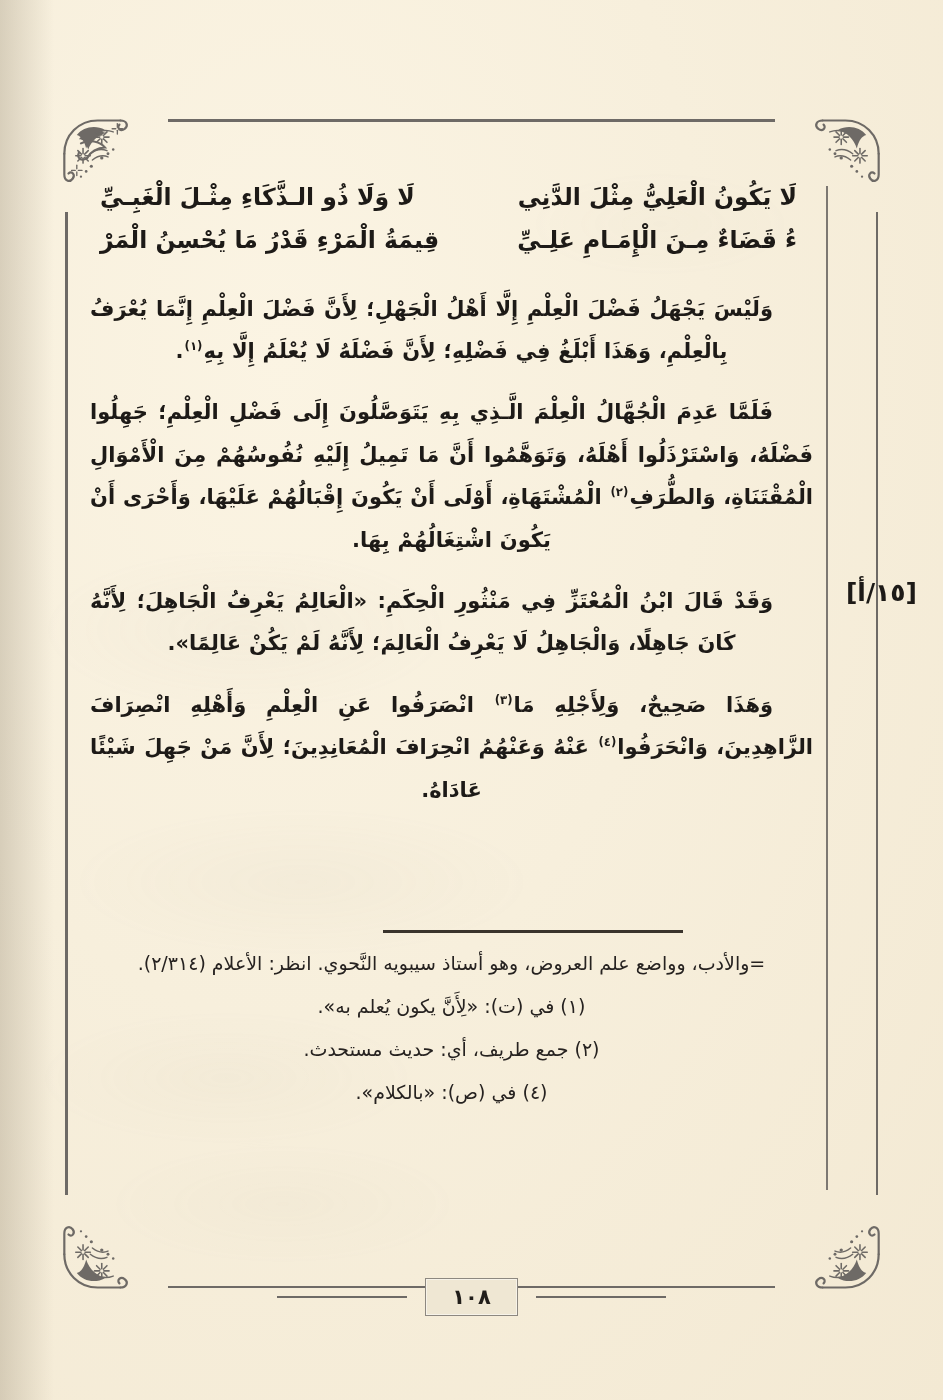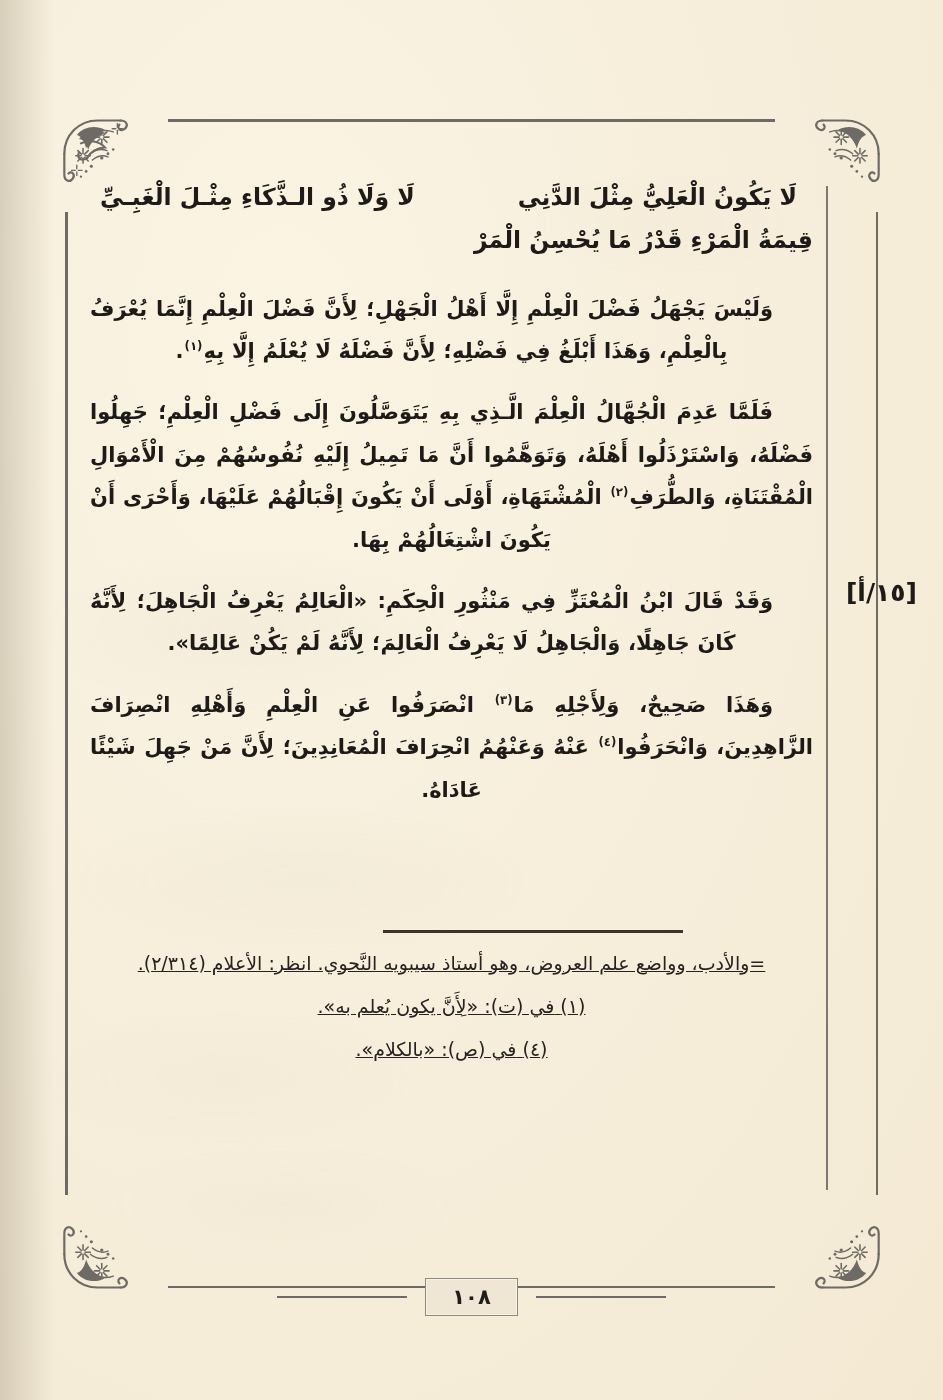--- a/index.html
+++ b/index.html
@@ -166,21 +166,20 @@
   }
   .fn-item {
     font-size: 19px;
     line-height: 1.95;
     font-weight: 400;
     text-align: justify;
     text-align-last: center;
     margin: 0 0 6px 0;
     direction: rtl;
     color: #262220;
-    text-decoration: underline;
   }
   .fn-item.cont { text-align-last: center; }
 
   
   .footer {
     position: absolute;
     left: 0; right: 0;
     bottom: 84px;
     display: flex;
     align-items: center;
@@ -431,20 +430,21 @@
   <div class="margin-rule"></div>
 
   <div class="content">
 
     <div class="poem">
       <div class="poem-line">
         <span class="hemistich first">لَا يَكُونُ الْعَلِيُّ مِثْلَ الدَّنِي</span>
         <span class="hemistich second">لَا وَلَا ذُو الـذَّكَاءِ مِثْـلَ الْغَبِـيِّ</span>
       </div>
       <div class="poem-line">
+        <span class="hemistich first">ءُ قَضَاءٌ مِـنَ الْإِمَـامِ عَلِـيِّ</span>
         <span class="hemistich second">قِيمَةُ الْمَرْءِ قَدْرُ مَا يُحْسِنُ الْمَرْ</span>
       </div>
     </div>
 
     <p class="para"><span>وَلَيْسَ يَجْهَلُ فَضْلَ الْعِلْمِ إِلَّا أَهْلُ الْجَهْلِ؛ لِأَنَّ فَضْلَ الْعِلْمِ إِنَّمَا يُعْرَفُ بِالْعِلْمِ، وَهَذَا أَبْلَغُ فِي فَضْلِهِ؛ لِأَنَّ فَضْلَهُ لَا يُعْلَمُ إِلَّا بِهِ</span><sup class="fn">(١)</sup><span>.</span></p>
 
     <p class="para"><span>فَلَمَّا عَدِمَ الْجُهَّالُ الْعِلْمَ الَّـذِي بِهِ يَتَوَصَّلُونَ إِلَى فَضْلِ الْعِلْمِ؛ جَهِلُوا فَضْلَهُ، وَاسْتَرْذَلُوا أَهْلَهُ، وَتَوَهَّمُوا أَنَّ مَا تَمِيلُ إِلَيْهِ نُفُوسُهُمْ مِنَ الْأَمْوَالِ الْمُقْتَنَاةِ، وَالطُّرَفِ</span><sup class="fn">(٢)</sup><span> الْمُشْتَهَاةِ، أَوْلَى أَنْ يَكُونَ إِقْبَالُهُمْ عَلَيْهَا، وَأَحْرَى أَنْ يَكُونَ اشْتِغَالُهُمْ بِهَا.</span></p>
 
     <p class="para"><span>وَقَدْ قَالَ ابْنُ الْمُعْتَزِّ فِي مَنْثُورِ الْحِكَمِ: «الْعَالِمُ يَعْرِفُ الْجَاهِلَ؛ لِأَنَّهُ كَانَ جَاهِلًا، وَالْجَاهِلُ لَا يَعْرِفُ الْعَالِمَ؛ لِأَنَّهُ لَمْ يَكُنْ عَالِمًا».</span></p>
 
@@ -454,20 +454,21 @@
 
   <div class="folio-marker">[١٥/أ]</div>
 
   <div class="footnotes">
     <div class="fn-rule"></div>
 
     <p class="fn-item cont"><span>=والأدب، وواضع علم العروض، وهو أستاذ سيبويه النَّحوي. انظر: الأعلام (٢/٣١٤).</span></p>
 
     <p class="fn-item"><span>(١)</span> <span>في (ت): «لِأَنَّ يكون يُعلم به».</span></p>
 
+    <p class="fn-item"><span>(٢)</span> <span>جمع طريف، أي: حديث مستحدث.</span></p>
 
 
     <p class="fn-item"><span>(٤)</span> <span>في (ص): «بالكلام».</span></p>
   </div>
 
   <div class="footer">
     <div class="footer-rule"></div>
     <div class="page-number">١٠٨</div>
     <div class="footer-rule"></div>
   </div>

